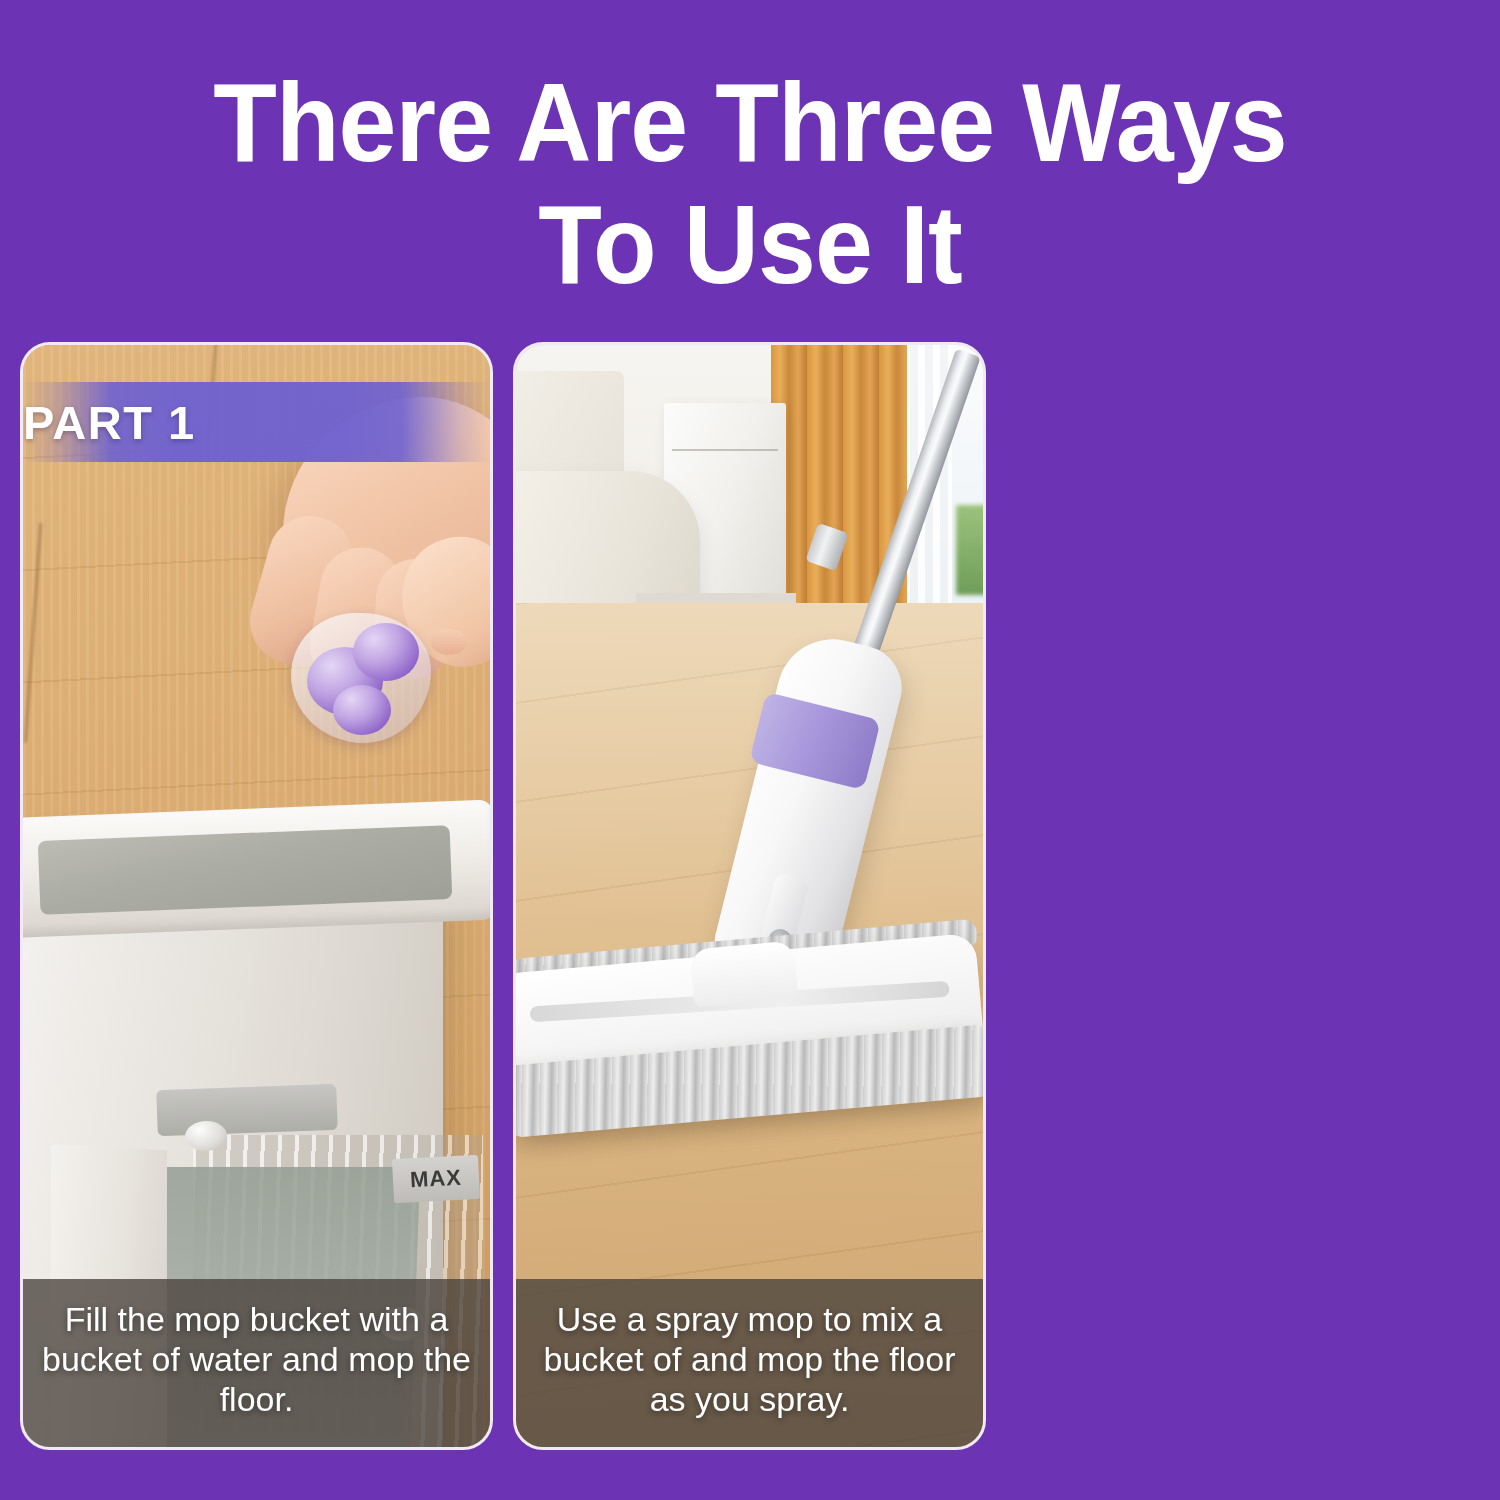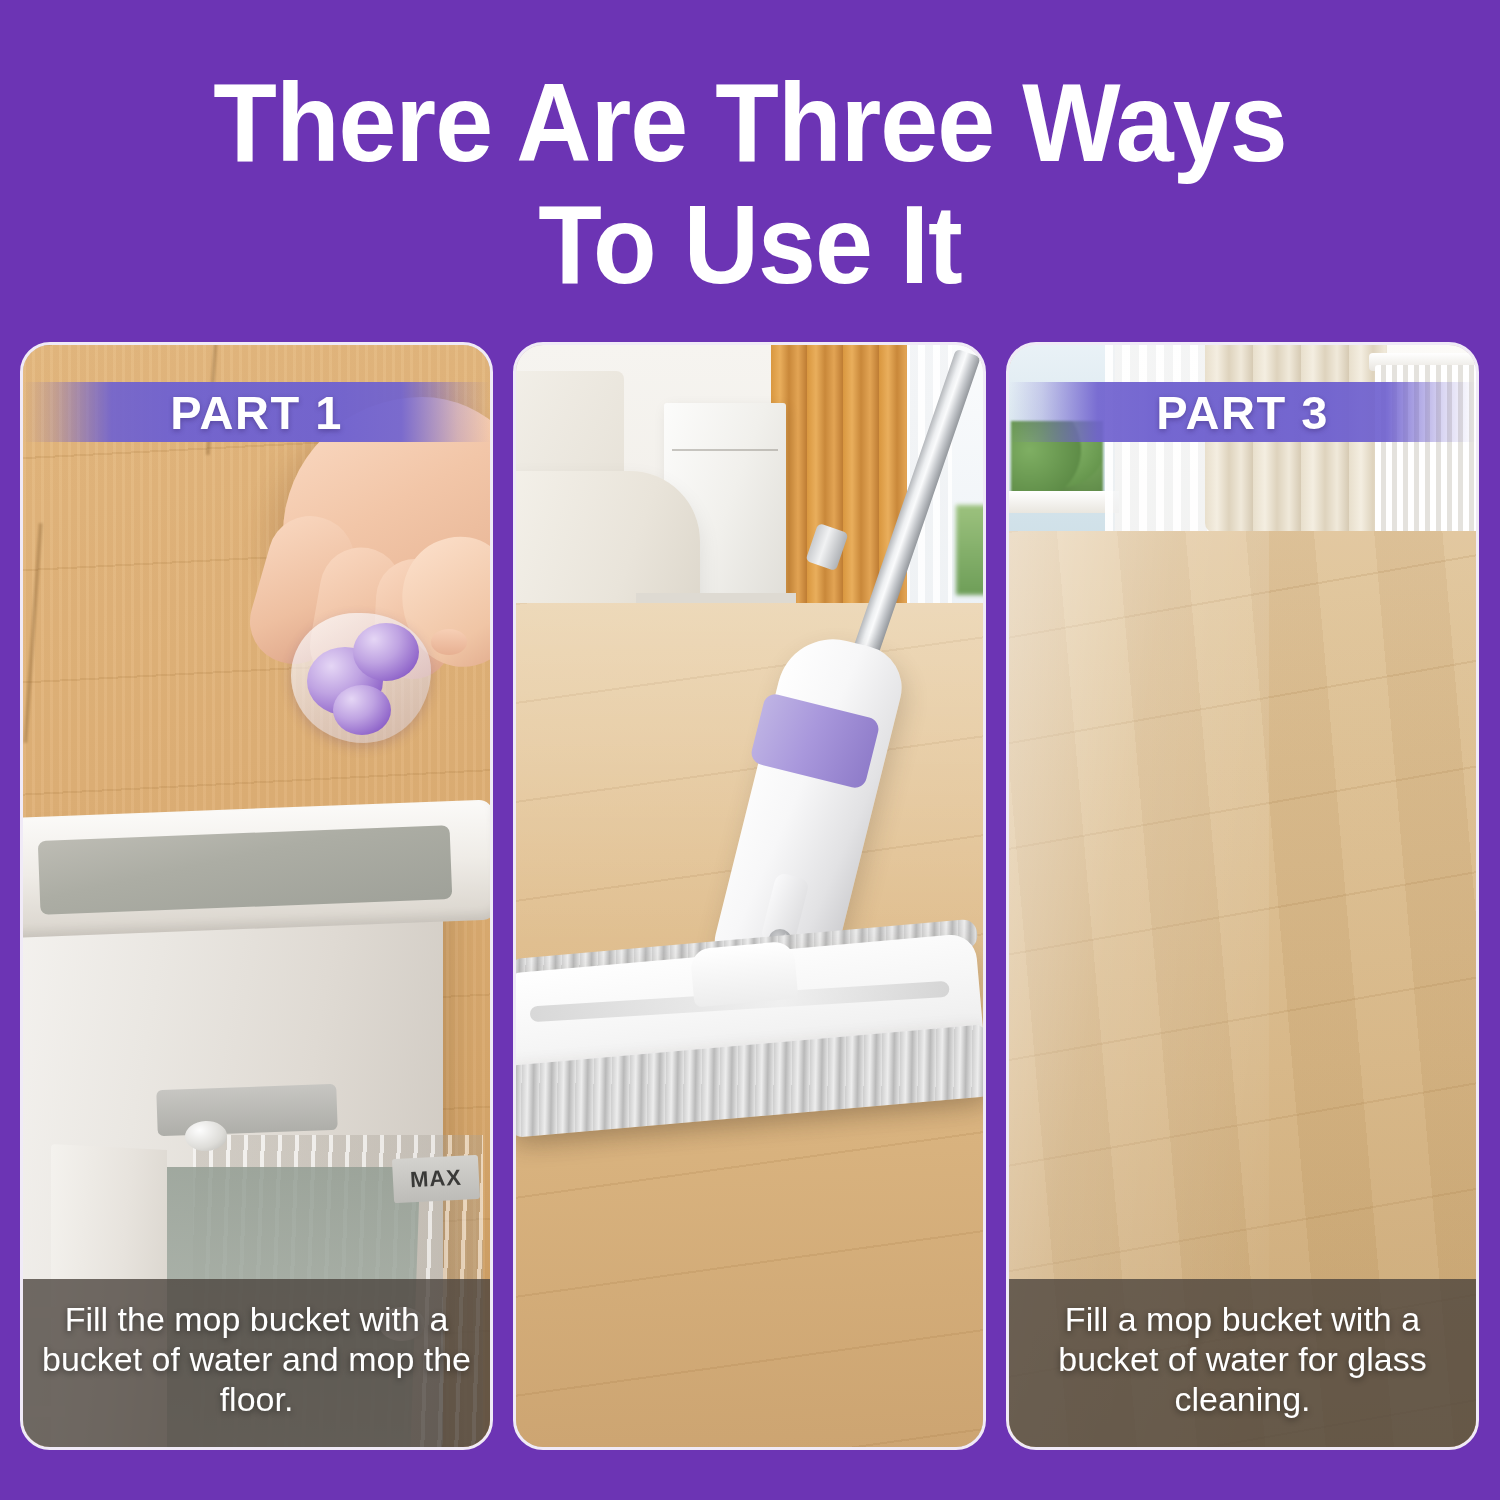--- a/index.html
+++ b/index.html
@@ -505,24 +505,23 @@
     left: -40px; top: 186px; width: 300px; height: 922px;
     background: linear-gradient(100deg, rgba(255,255,255,0.55) 0%, rgba(255,255,255,0.18) 45%, rgba(255,255,255,0) 100%);
   }
 
   
   .badge {
     position: absolute;
     left: 0;
     top: 37px;
     width: 100%;
-    height: 60px;
+    height: 80px;
     display: flex;
     align-items: center;
-    justify-content: center;
     background: linear-gradient(90deg,
       rgba(110,96,206,0) 0%,
       rgba(110,96,206,0.25) 7%,
       rgba(112,98,207,0.92) 19%,
       rgba(112,98,207,0.97) 32%,
       rgba(112,98,207,0.97) 68%,
       rgba(112,98,207,0.92) 81%,
       rgba(110,96,206,0.25) 93%,
       rgba(110,96,206,0) 100%);
     z-index: 3;
@@ -639,38 +638,19 @@
       <div class="mop-nozzle"></div>
       <div class="mop-stem"></div>
       <div class="spray-cone"></div>
       <div class="fringe fringe-top"></div>
       <div class="mop-head"></div>
       <div class="mop-head-knob"></div>
       <div class="fringe fringe-bottom"></div>
     </div>
 
 
-  </div>
-
-  <div class="panel">
-    <div class="photo">
-      <div class="p3-wall"></div>
-      <div class="p3-window"></div>
-      <div class="p3-greenery"></div>
-      <div class="p3-sill"></div>
-      <div class="p3-sheer"></div>
-      <div class="p3-curtain-beige"></div>
-      <div class="p3-radiator-cap"></div>
-      <div class="p3-radiator"></div>
-      <div class="p3-floor"></div>
-      <div class="p3-floor-shine"></div>
-    </div>
-
-    <div class="badge">
-      <span>PART 3</span>
-    </div>
-
     <div class="caption">
-      <p>Fill a mop bucket with a bucket of water for glass cleaning.</p>
+      <p>Use a spray mop to mix a bucket of and mop the floor as you spray.</p>
     </div>
   </div>
 
+
 </div>
 
 </body></html>

